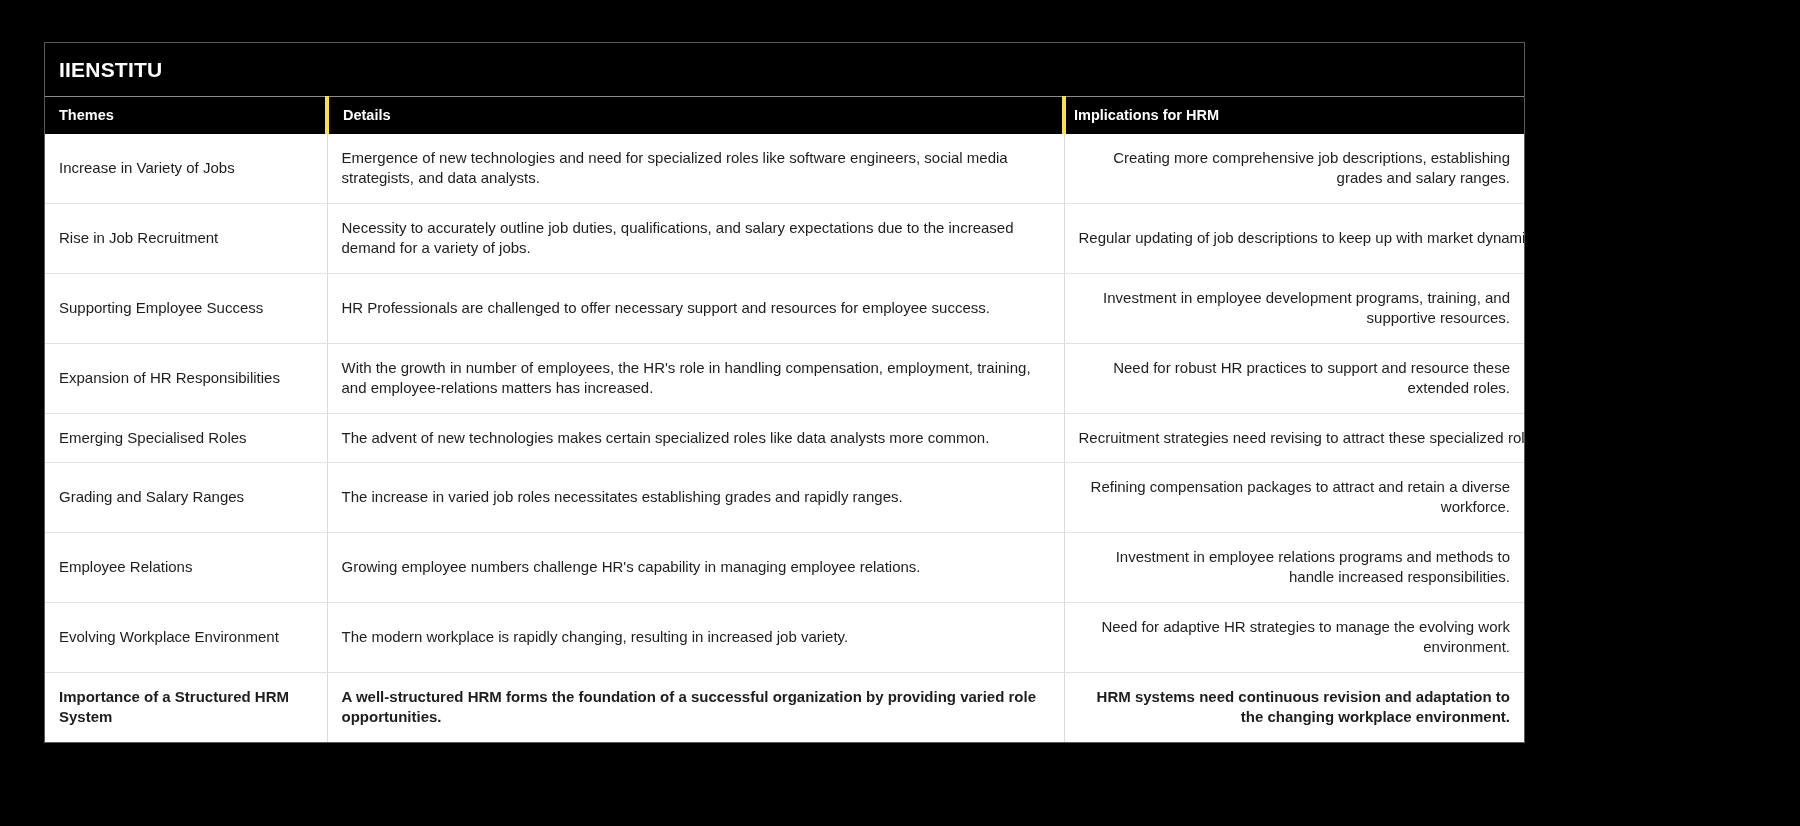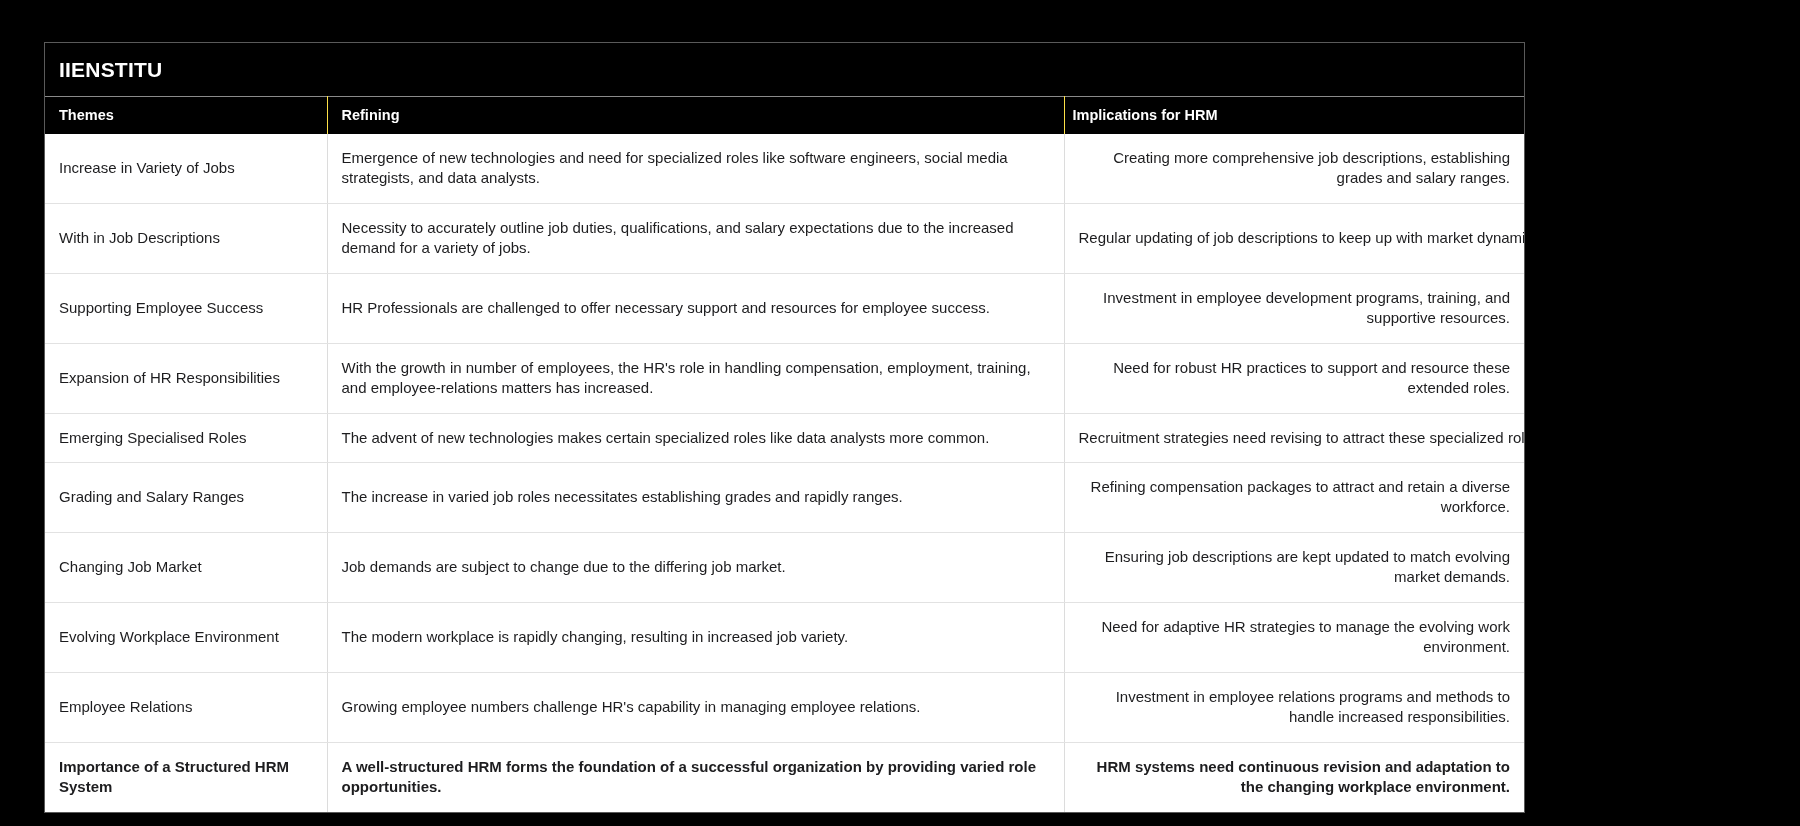--- a/index.html
+++ b/index.html
@@ -58,21 +58,21 @@
   table.grid thead tr {
     background: #000000;
   }
   table.grid thead th {
     color: #ffffff;
     font-size: 14.5px;
     font-weight: bold;
     text-align: left;
     padding: 10px 14px 11px 14px;
     border-top: 1px solid #8a8a8a;
-    border-right: 1px solid #fde047;
+    border-right: 4px solid #fde047;
     white-space: nowrap;
     vertical-align: middle;
     box-sizing: border-box;
   }
   table.grid thead th:last-child { border-right: none; padding-left: 8px; }
 
   table.grid tbody td {
     background: #ffffff;
     color: #1d1d1f;
     font-size: 15px;
@@ -111,41 +111,41 @@
 
     <table class="grid">
       <colgroup>
         <col class="col-theme">
         <col class="col-details">
         <col class="col-impl">
       </colgroup>
       <thead>
         <tr>
           <th>Themes</th>
-          <th>Refining</th>
+          <th>Details</th>
           <th>Implications for HRM</th>
         </tr>
       </thead>
       <tbody>
 
         <tr>
           <td>
               <span class="cell-text">Increase in Variety of Jobs</span>
             </td>
           <td>
               <span class="cell-text">Emergence of new technologies and need for specialized roles like software engineers, social media strategists, and data analysts.</span>
             </td>
           <td>
               <span class="cell-text">Creating more comprehensive job descriptions, establishing grades and salary ranges.</span>
             </td>
         </tr>
 
         <tr>
           <td>
-              <span class="cell-text">With in Job Descriptions</span>
+              <span class="cell-text">Rise in Job Recruitment</span>
             </td>
           <td>
               <span class="cell-text">Necessity to accurately outline job duties, qualifications, and salary expectations due to the increased demand for a variety of jobs.</span>
             </td>
           <td class="clip">
               <span class="cell-text">Regular updating of job descriptions to keep up with market dynamics.</span>
             </td>
         </tr>
 
         <tr>
@@ -189,53 +189,42 @@
               <span class="cell-text">Grading and Salary Ranges</span>
             </td>
           <td>
               <span class="cell-text">The increase in varied job roles necessitates establishing grades and rapidly ranges.</span>
             </td>
           <td>
               <span class="cell-text">Refining compensation packages to attract and retain a diverse workforce.</span>
             </td>
         </tr>
 
-        <tr>
-          <td>
-              <span class="cell-text">Changing Job Market</span>
-            </td>
-          <td>
-              <span class="cell-text">Job demands are subject to change due to the differing job market.</span>
-            </td>
-          <td>
-              <span class="cell-text">Ensuring job descriptions are kept updated to match evolving market demands.</span>
+
+        <tr>
+          <td>
+              <span class="cell-text">Employee Relations</span>
+            </td>
+          <td>
+              <span class="cell-text">Growing employee numbers challenge HR's capability in managing employee relations.</span>
+            </td>
+          <td>
+              <span class="cell-text">Investment in employee relations programs and methods to handle increased responsibilities.</span>
             </td>
         </tr>
 
         <tr>
           <td>
               <span class="cell-text">Evolving Workplace Environment</span>
             </td>
           <td>
               <span class="cell-text">The modern workplace is rapidly changing, resulting in increased job variety.</span>
             </td>
           <td>
               <span class="cell-text">Need for adaptive HR strategies to manage the evolving work environment.</span>
-            </td>
-        </tr>
-
-        <tr>
-          <td>
-              <span class="cell-text">Employee Relations</span>
-            </td>
-          <td>
-              <span class="cell-text">Growing employee numbers challenge HR's capability in managing employee relations.</span>
-            </td>
-          <td>
-              <span class="cell-text">Investment in employee relations programs and methods to handle increased responsibilities.</span>
             </td>
         </tr>
 
         <tr>
           <td>
               <span class="cell-text">Importance of a Structured HRM System</span>
             </td>
           <td>
               <span class="cell-text">A well-structured HRM forms the foundation of a successful organization by providing varied role opportunities.</span>
             </td>

